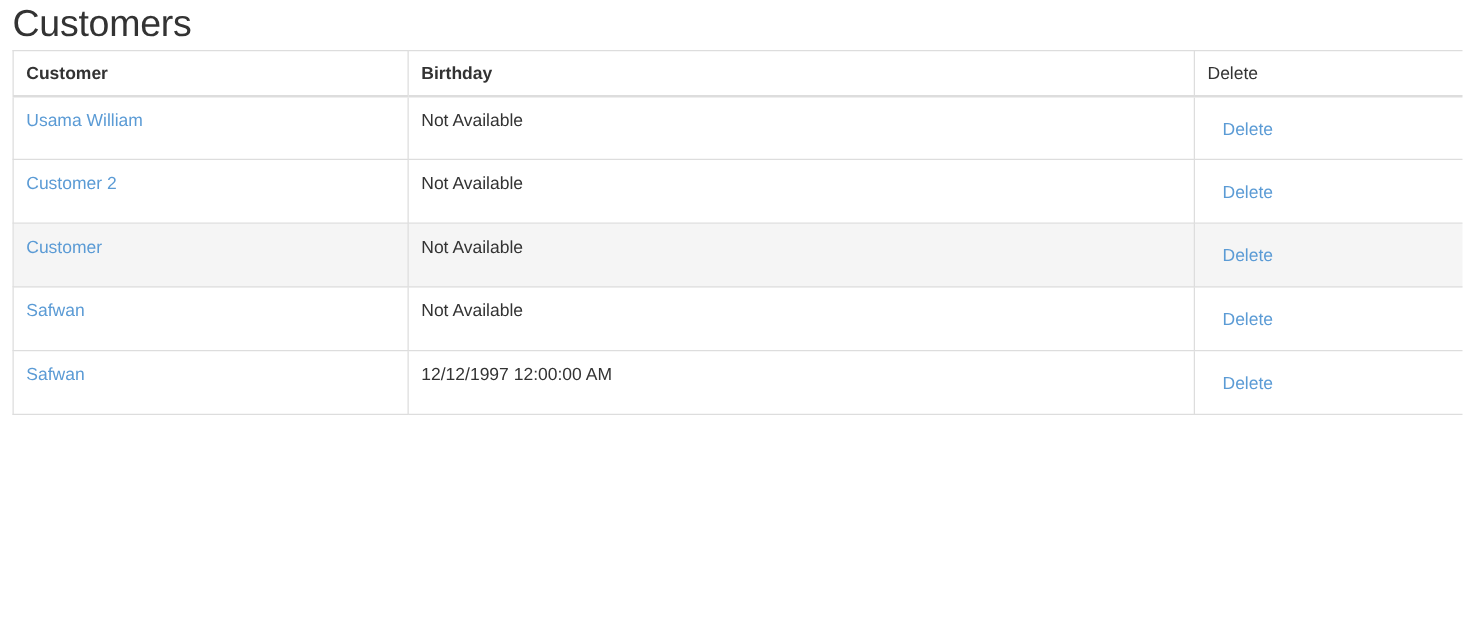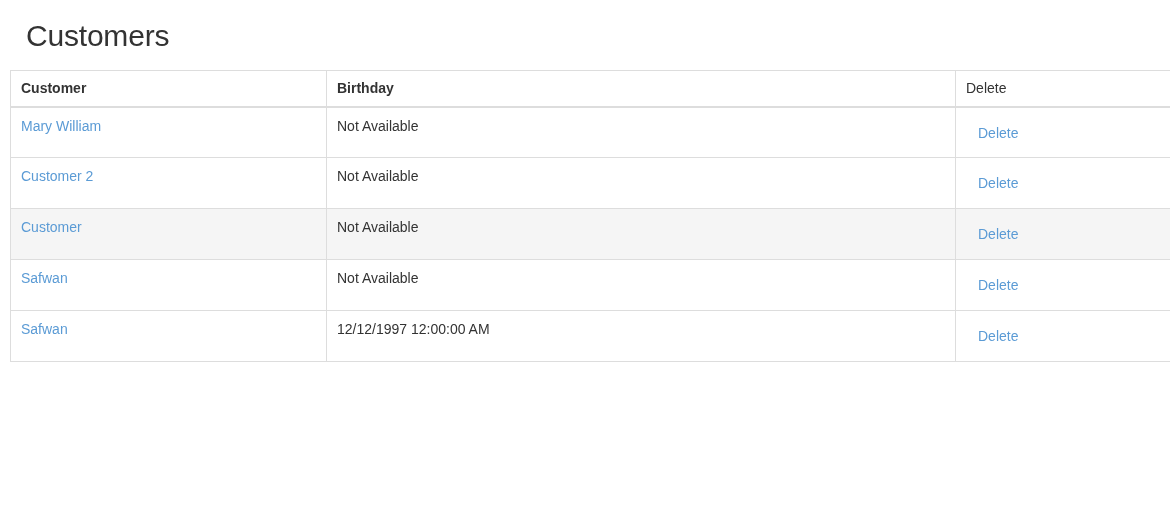--- a/index.html
+++ b/index.html
@@ -19,21 +19,21 @@
     width: 1170px;
     height: 506px;
     box-sizing: border-box;
     padding: 0 10px;
   }
   .page-title {
     font-size: 30px;
     font-weight: normal;
     line-height: 36px;
     color: #333333;
-    margin: 16px;
+    margin: 0;
     padding: 2px 0 0 0;
     letter-spacing: -0.2px;
   }
   .customers-table {
     width: 1140px;
     border-collapse: collapse;
     margin-top: 2px;
     table-layout: fixed;
     font-size: 14px;
   }
@@ -98,21 +98,21 @@
   <table class="customers-table">
     <thead>
       <tr>
         <th class="col-customer">Customer</th>
         <th class="col-birthday">Birthday</th>
         <th class="col-delete">Delete</th>
       </tr>
     </thead>
     <tbody id="table-body">
         <tr>
-          <td class="cell-customer"><a class="link">Mary William</a></td>
+          <td class="cell-customer"><a class="link">Usama William</a></td>
           <td class="cell-birthday"><span class="cell-text">Not Available</span></td>
           <td class="cell-delete"><a class="link">Delete</a></td>
         </tr>
         <tr>
           <td class="cell-customer"><a class="link">Customer 2</a></td>
           <td class="cell-birthday"><span class="cell-text">Not Available</span></td>
           <td class="cell-delete"><a class="link">Delete</a></td>
         </tr>
         <tr class="row-highlight">
           <td class="cell-customer"><a class="link">Customer</a></td>

